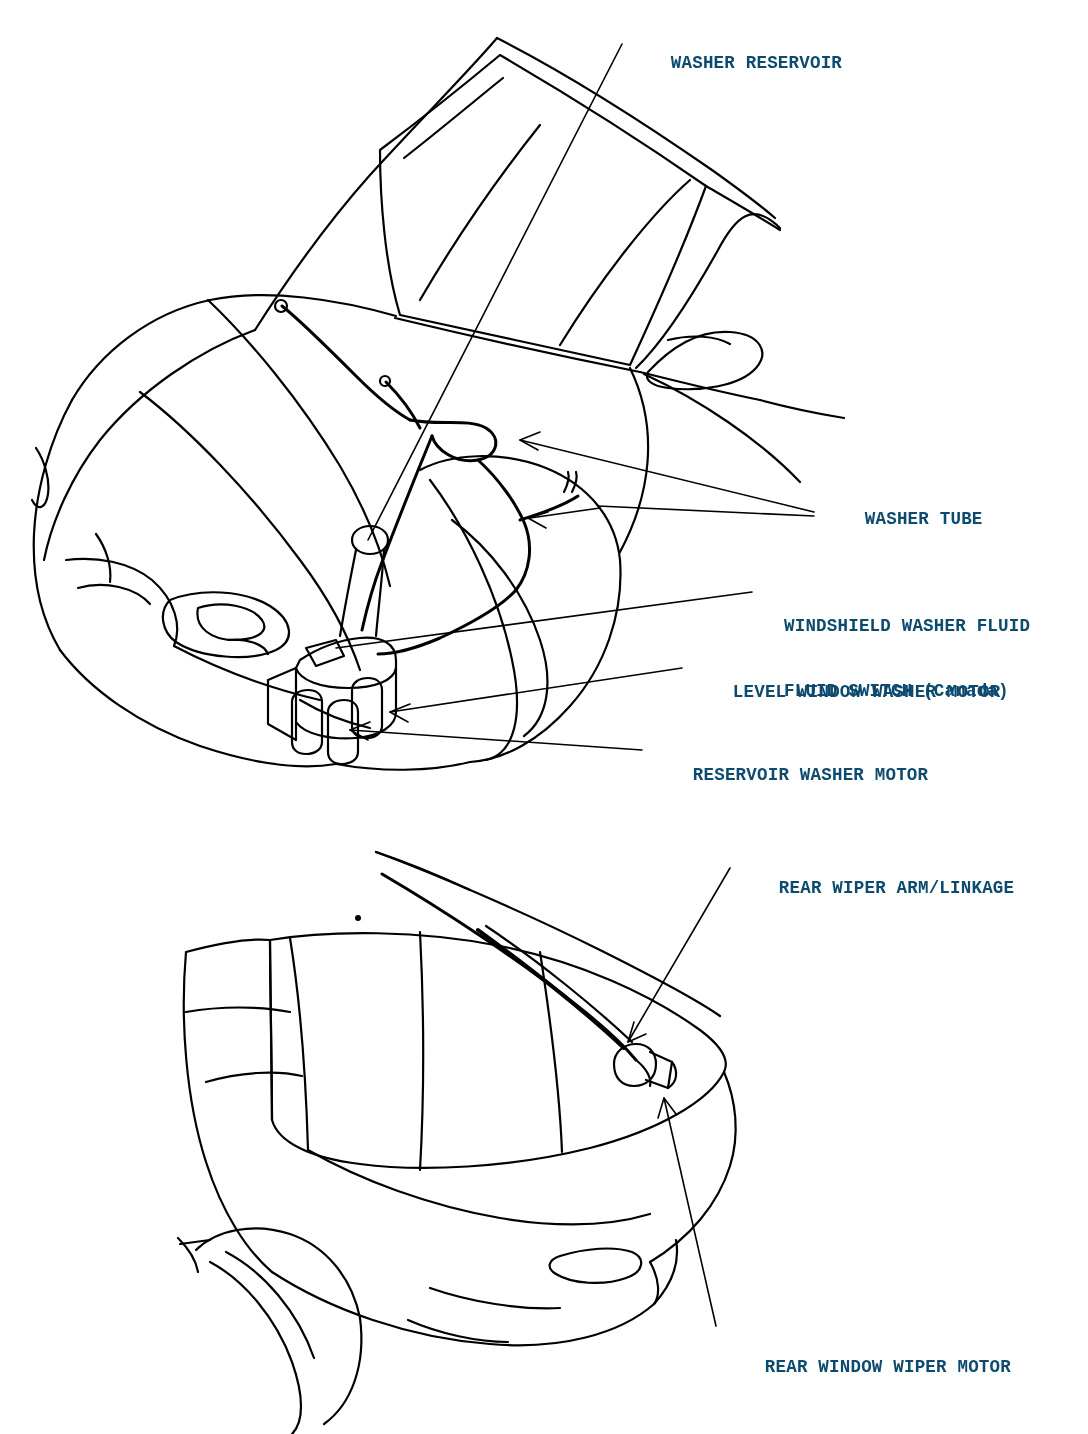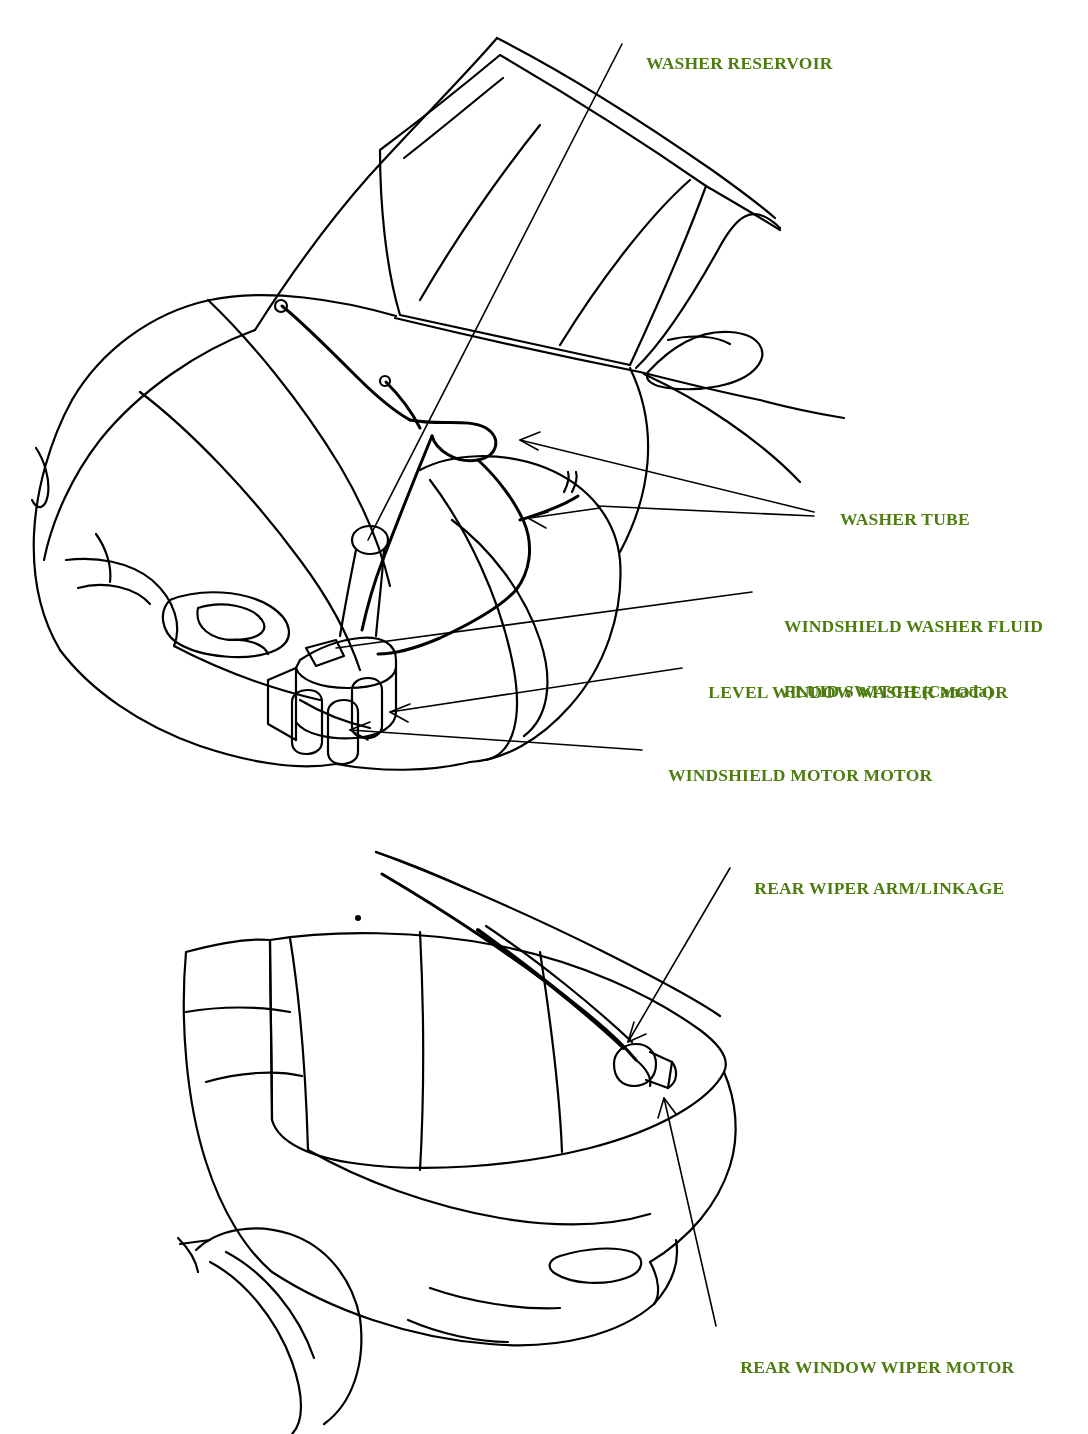--- a/index.html
+++ b/index.html
@@ -21,25 +21,25 @@
   }
   svg.diagram {
     position: absolute;
     left: 0;
     top: 0;
     width: 1088px;
     height: 1434px;
   }
   .label {
     position: absolute;
-    font-family: Liberation Serif, serif;
+    font-family: Liberation Mono, monospace;
     font-weight: bold;
     font-size: 17.5px;
     letter-spacing: 0.2px;
-    color: #4d7c0f;
+    color: #0c4a6e;
     white-space: pre;
     line-height: 1.22;
   }
   .label.two-line {
     line-height: 1.25;
   }
 </style>
 </head>
 <body>
 
@@ -232,21 +232,21 @@
   <div class="label two-line" style="left:784px; top:572px;">
     <div>WINDSHIELD WASHER FLUID</div>
     <div>FLUID SWITCH (Canada)</div>
   </div>
 
   <div class="label" style="left:690px; top:661px;">
     <span>LEVEL WINDOW WASHER MOTOR</span>
   </div>
 
   <div class="label" style="left:650px; top:744px;">
-    <span>WINDSHIELD MOTOR MOTOR</span>
+    <span>RESERVOIR WASHER MOTOR</span>
   </div>
 
   <div class="label" style="left:736px; top:857px;">
     <span>REAR WIPER ARM/LINKAGE</span>
   </div>
 
   <div class="label" style="left:722px; top:1336px;text-align:right;">
     <span>REAR WINDOW WIPER MOTOR</span>
   </div>
 

